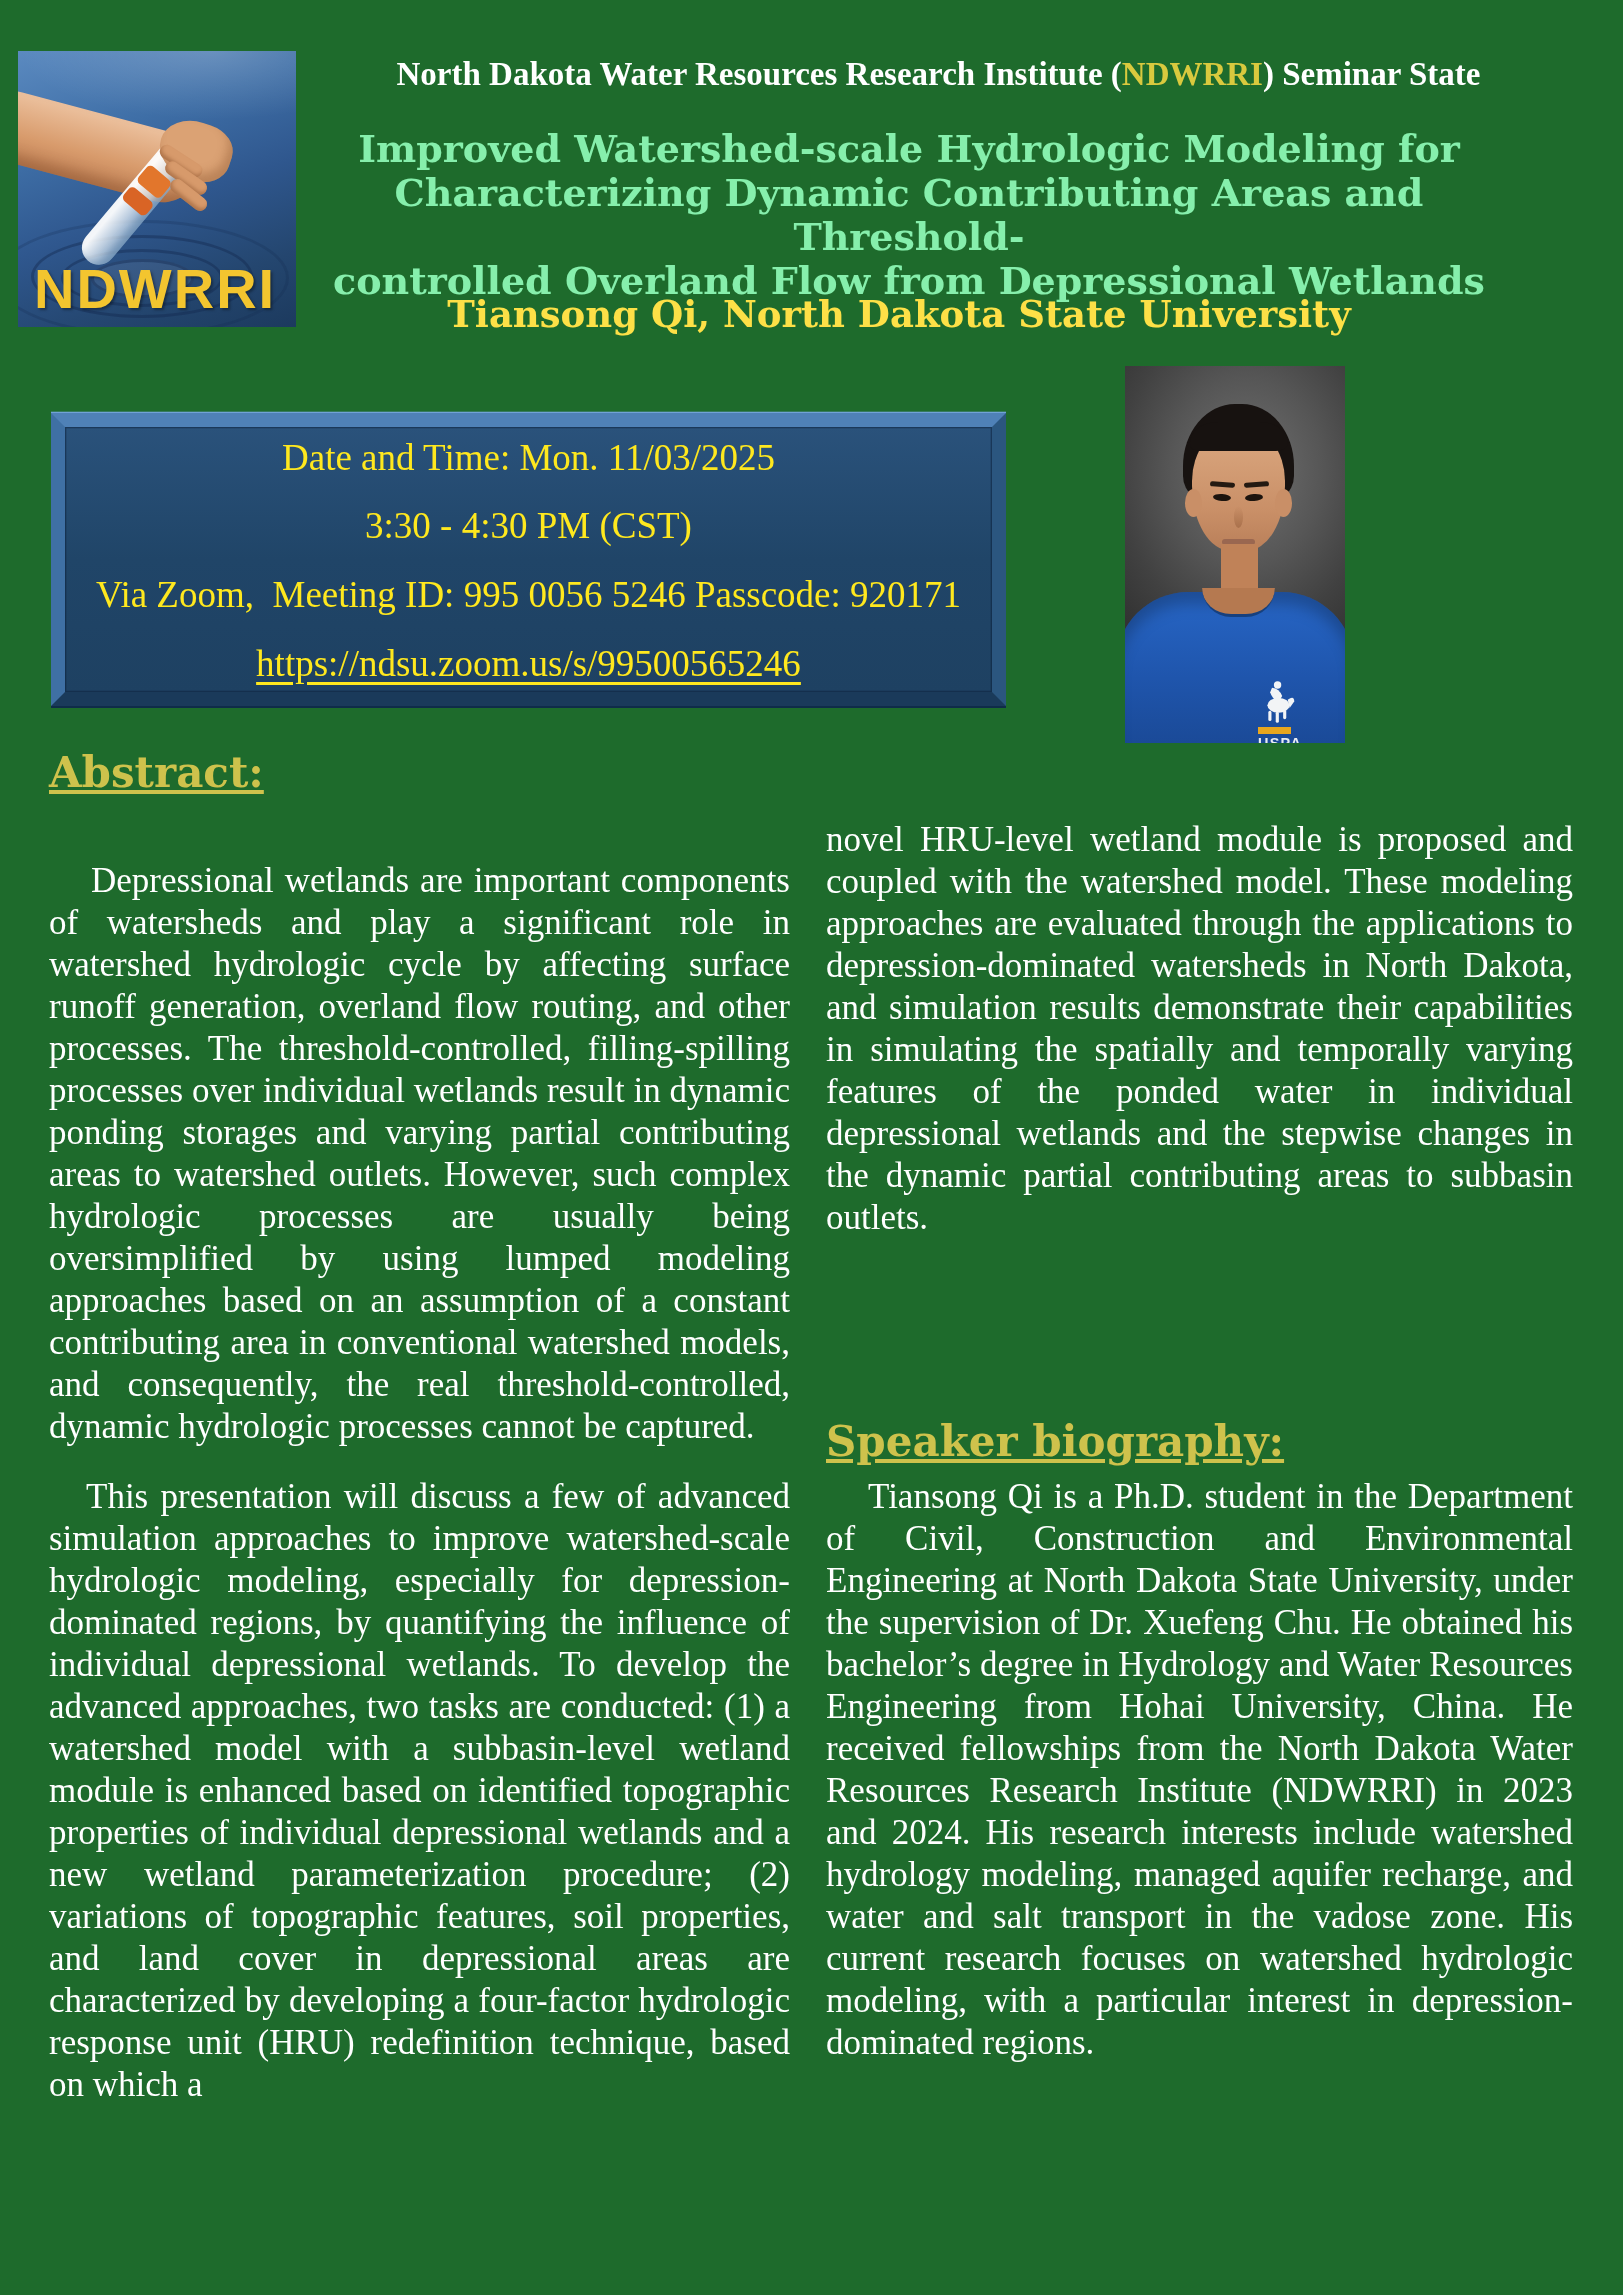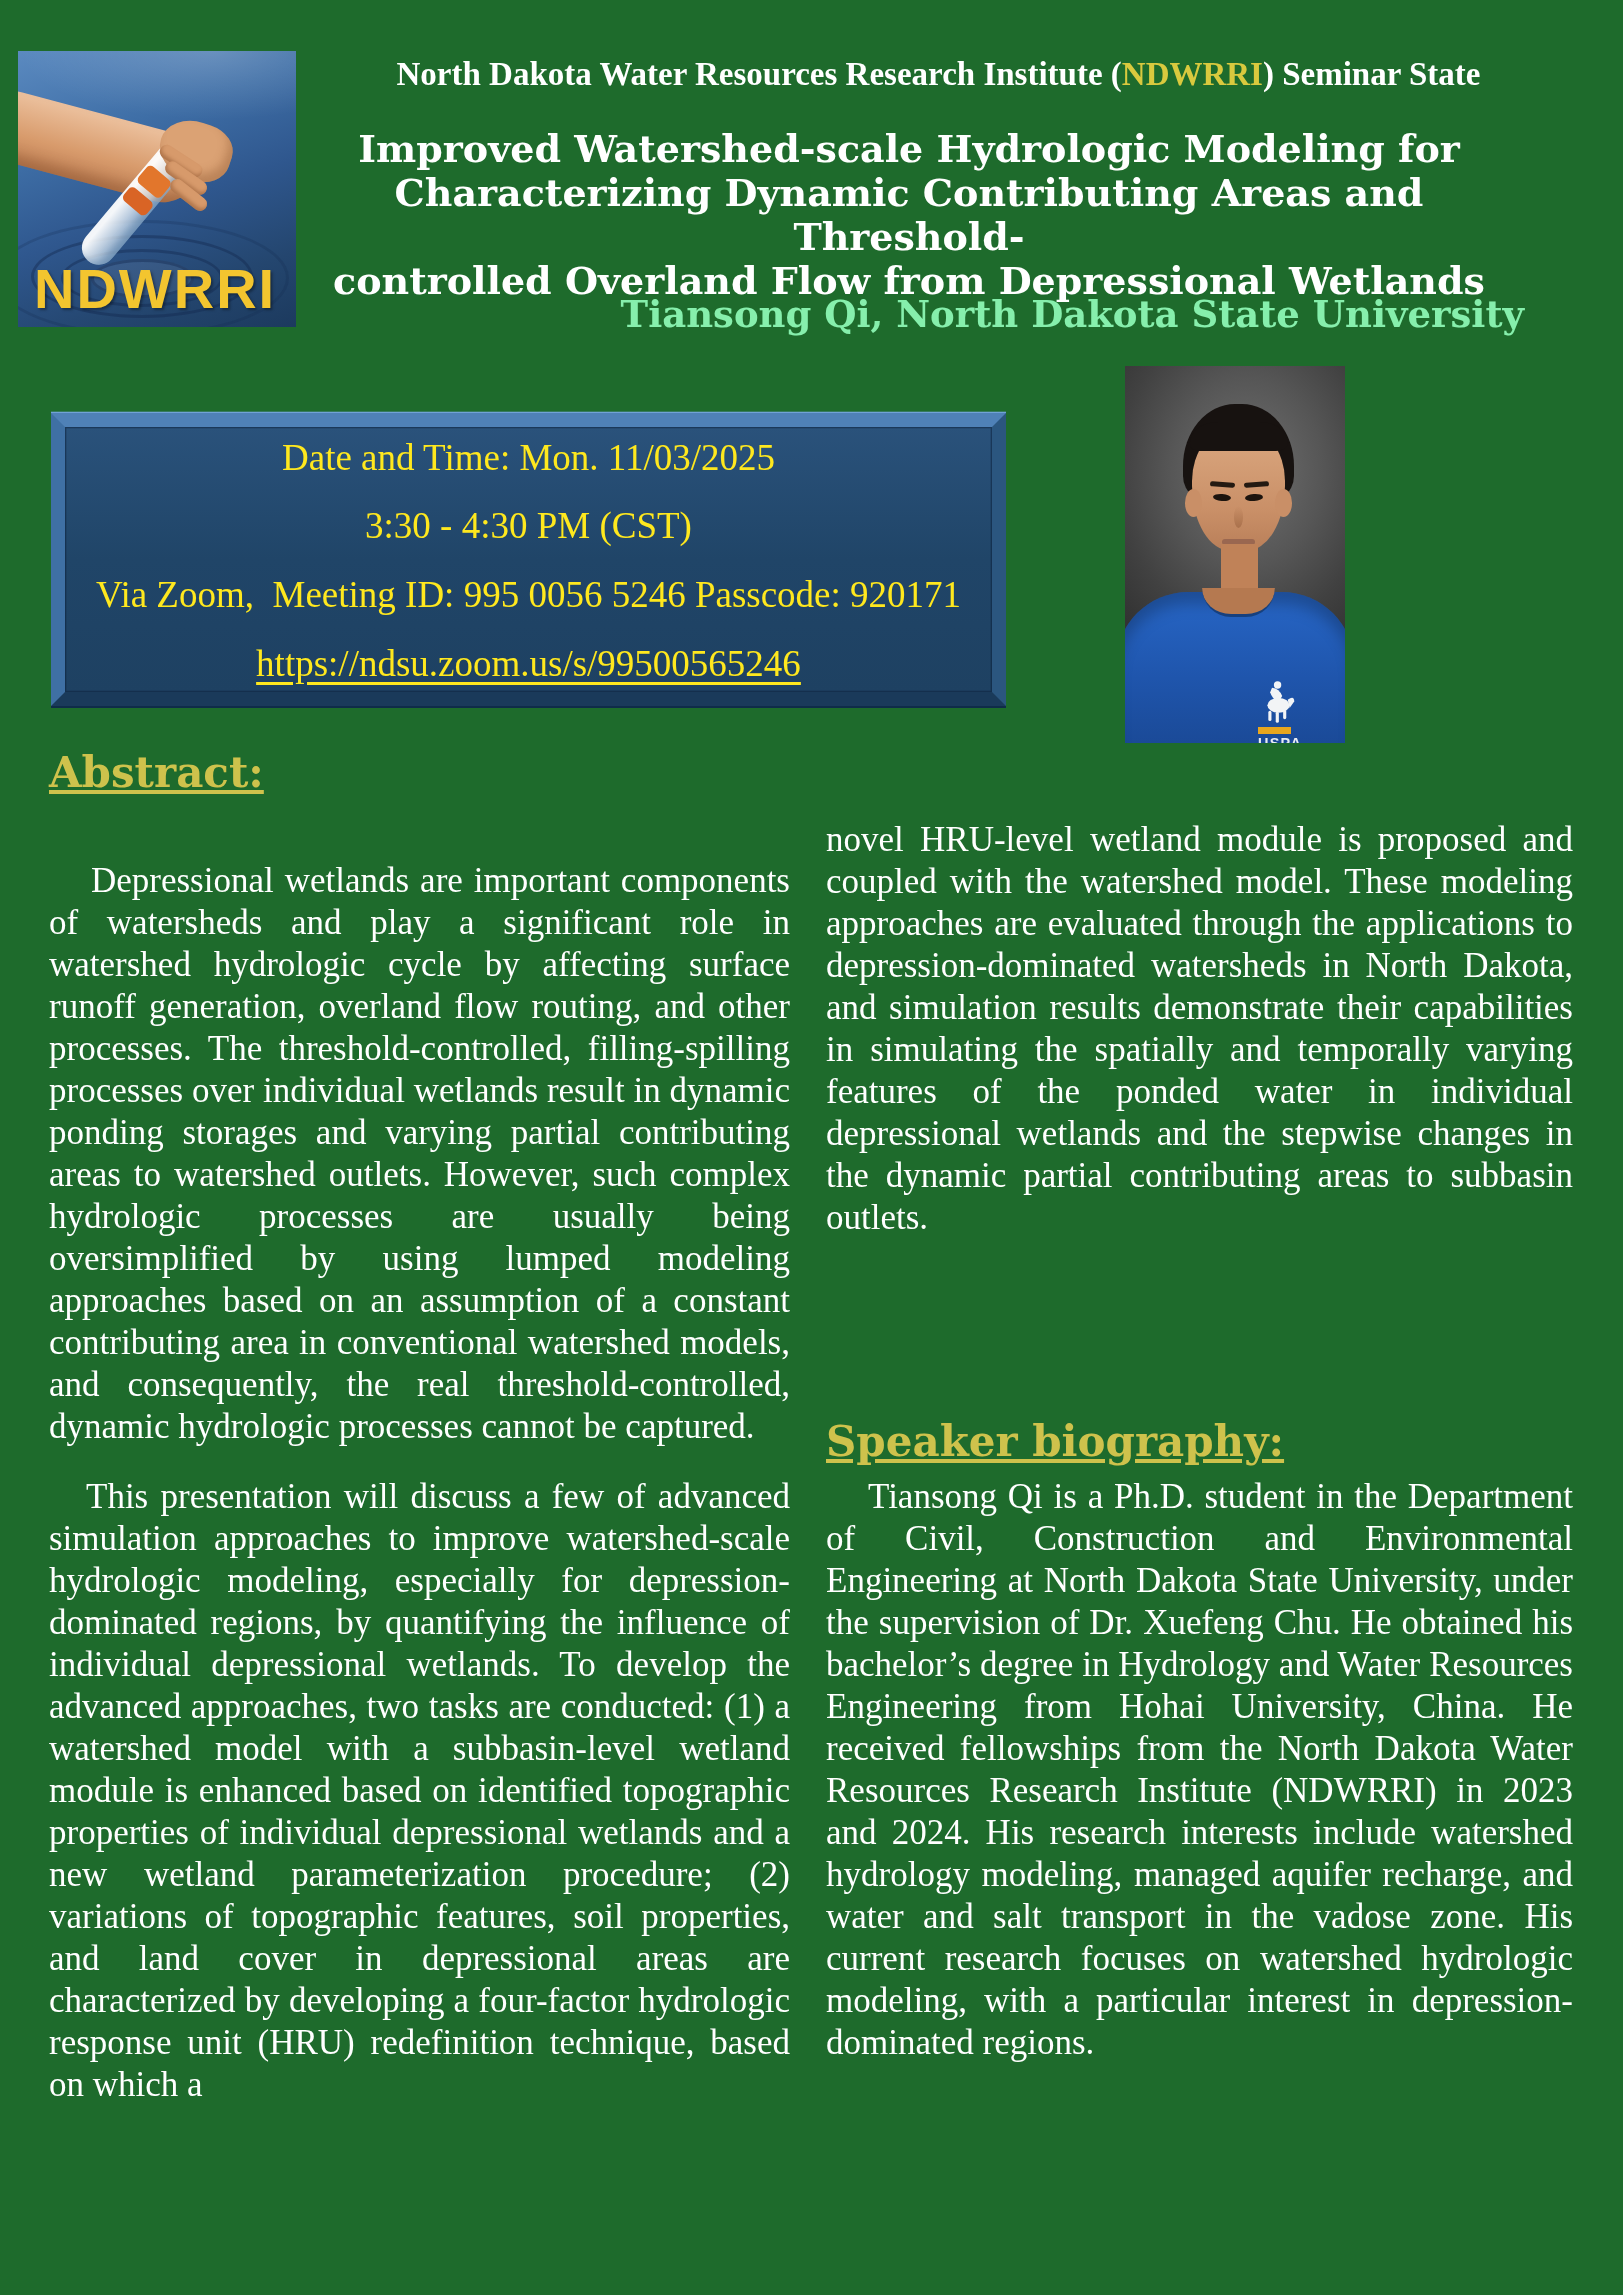--- a/index.html
+++ b/index.html
@@ -56,25 +56,25 @@
   }
 
   
   .top-header{
     position:absolute;left:281px;top:55px;width:1315px;
     font:700 33px/39px "Liberation Serif",serif;color:#FFFFFF;text-align:center;
   }
   .top-header .hl{color:#D9C93E;}
   .main-title{
     position:absolute;left:294px;top:127px;width:1230px;
-    font:700 38px/44px "DejaVu Serif",serif;color:#ffffff;text-align:center;
+    font:700 38px/44px "DejaVu Serif",serif;color:#86efac;text-align:center;
   }
   .speaker-line{
-    position:absolute;left:294px;top:296px;width:1230px;
-    font:700 37px/1 "DejaVu Serif",serif;color:#86efac;text-align:right;
+    position:absolute;left:284px;top:296px;width:1230px;
+    font:700 37px/1 "DejaVu Serif",serif;color:#fde047;text-align:center;
   }
 
   
   .info-box{
     position:absolute;left:51px;top:413px;width:955px;height:293px;box-sizing:border-box;
     background:linear-gradient(180deg,#2A527B 0%,#204568 50%,#1E4162 100%);
     border:14.4px solid;
     border-color:#4F81B7 #2B567F #1A3A5A #3F70A4;
     box-shadow:inset 0 0 0 1.3px rgba(10,30,55,.5), 0 -1.3px 0 #71A2D6, 0 2px 0 #0F2C49;
     display:flex;flex-direction:column;justify-content:space-between;align-items:center;

